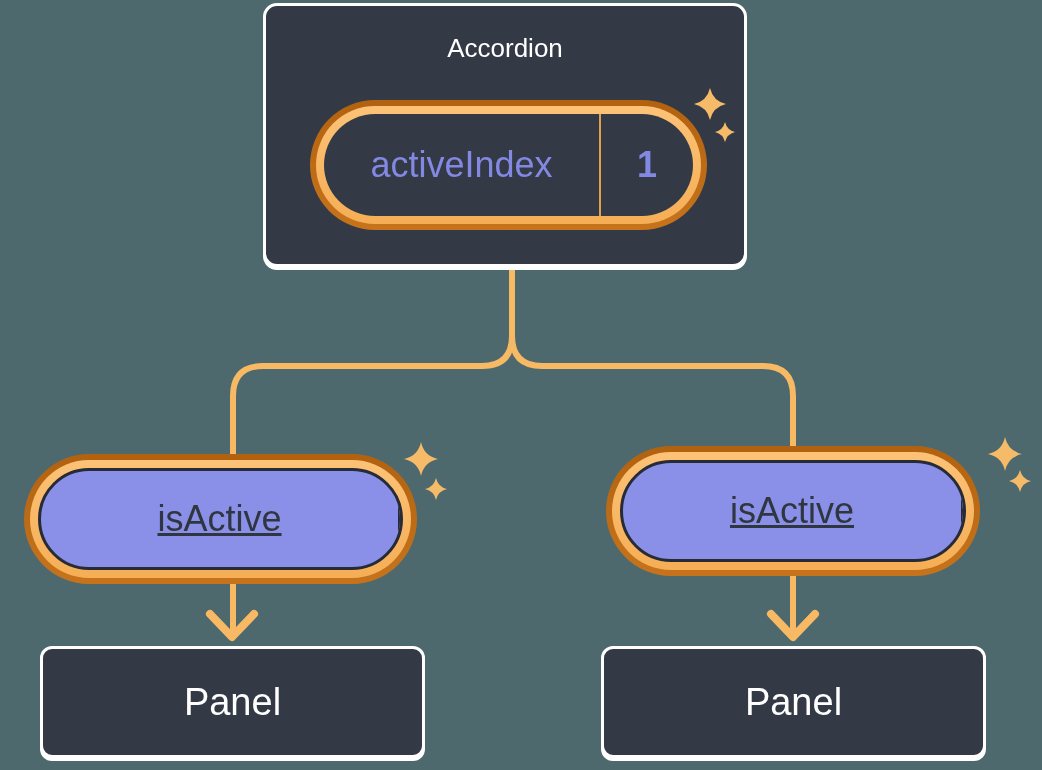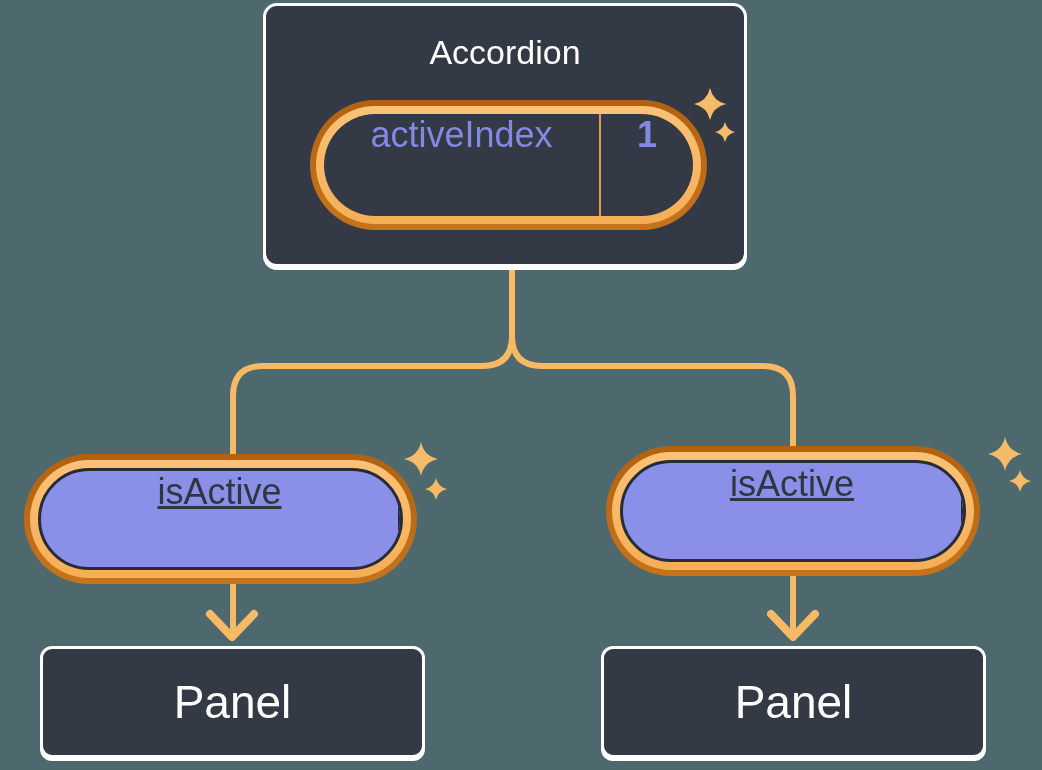--- a/index.html
+++ b/index.html
@@ -22,43 +22,43 @@
 
   .box{
     position:absolute;box-sizing:border-box;z-index:2;
     background:var(--box-bg);
     border:3px solid var(--white);
     box-shadow:0 3px 0 var(--white);
   }
   .accordion{left:263px;top:3px;width:484px;height:264px;border-radius:14px;}
   .box-title{
     margin-top:27px;text-align:center;
-    font-size:34px;font-weight:500;color:var(--white);
+    font-size:26px;font-weight:500;color:var(--white);
   }
   .panel{
     width:385px;height:112px;border-radius:12px;
     display:flex;align-items:center;justify-content:center;
   }
   .panel-left{left:40px;top:646px;}
   .panel-right{left:601px;top:646px;}
-  .panel-title{font-size:46px;font-weight:500;color:var(--white);}
+  .panel-title{font-size:38px;font-weight:500;color:var(--white);}
 
   .pill{
     position:absolute;box-sizing:border-box;z-index:3;
     border-radius:999px;padding:6px;
     background:linear-gradient(180deg,var(--ring-a),var(--ring-b));
   }
   .band{
     box-sizing:border-box;width:100%;height:100%;
     border-radius:999px;padding:8px;
     background:linear-gradient(180deg,var(--band-a),var(--band-b));
   }
   .core{
     box-sizing:border-box;width:100%;height:100%;
-    border-radius:999px;display:flex;align-items:flex-start;overflow:hidden;
+    border-radius:999px;display:flex;align-items:center;overflow:hidden;
   }
   .dark-core{background:var(--box-bg);}
   .purple-core{background:var(--purple);border:3px solid var(--outline);}
   .seg{display:flex;align-items:center;justify-content:center;font-size:36px;}
   .seg.label{flex:1;}
   .seg.value{font-weight:700;}
   .pill-divider{width:2px;align-self:stretch;}
 
   .state-pill{left:310px;top:100px;width:397px;height:130px;}
   .state-pill .label,.state-pill .value{color:var(--purple-text);}

